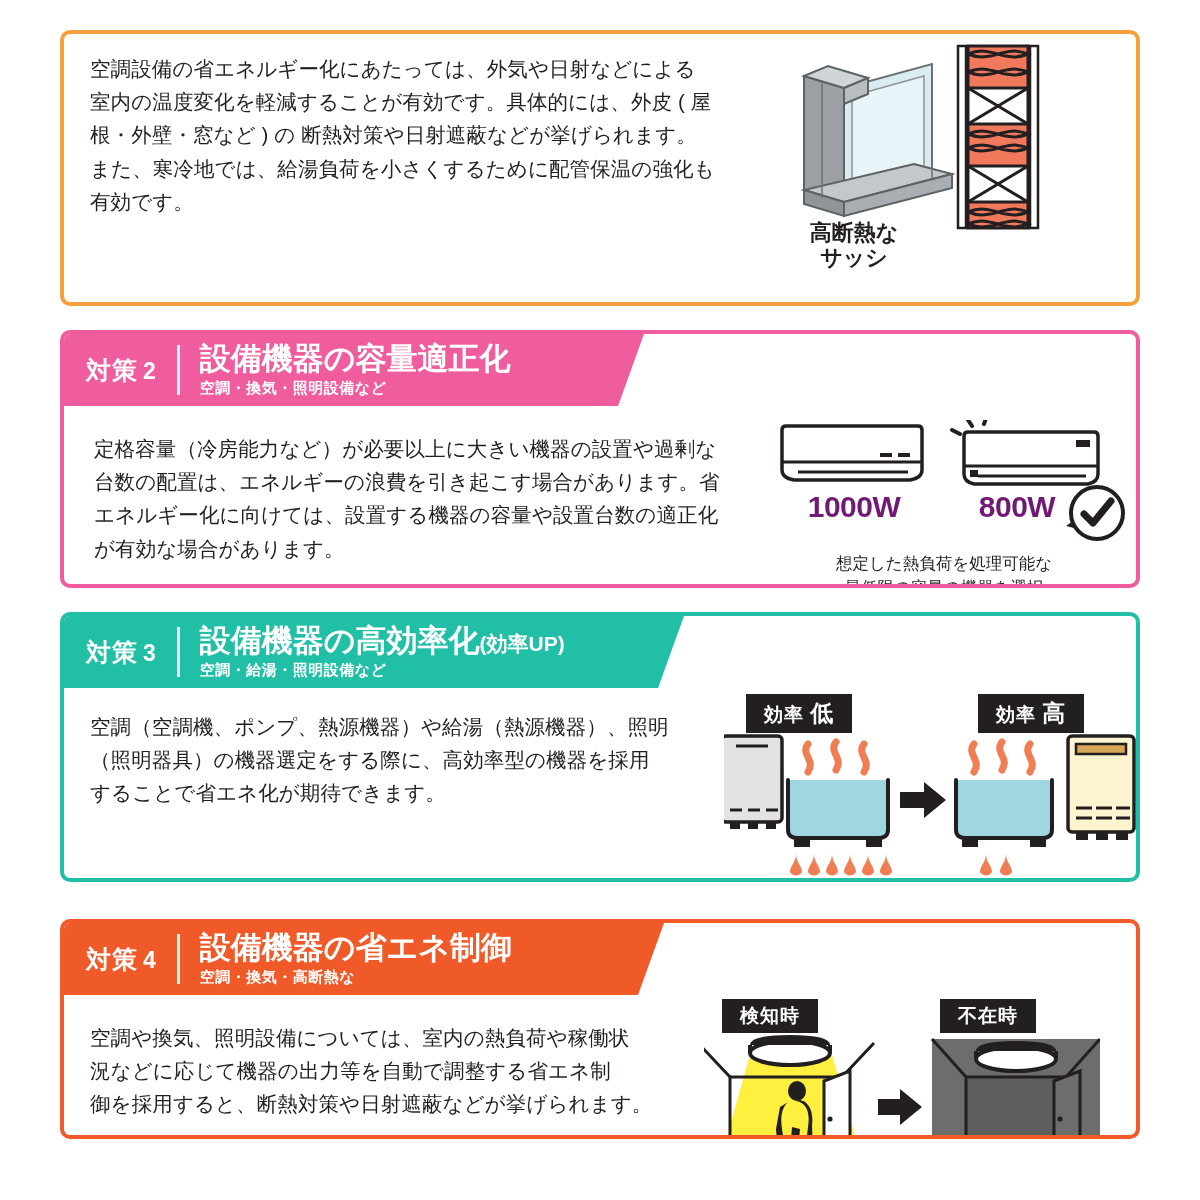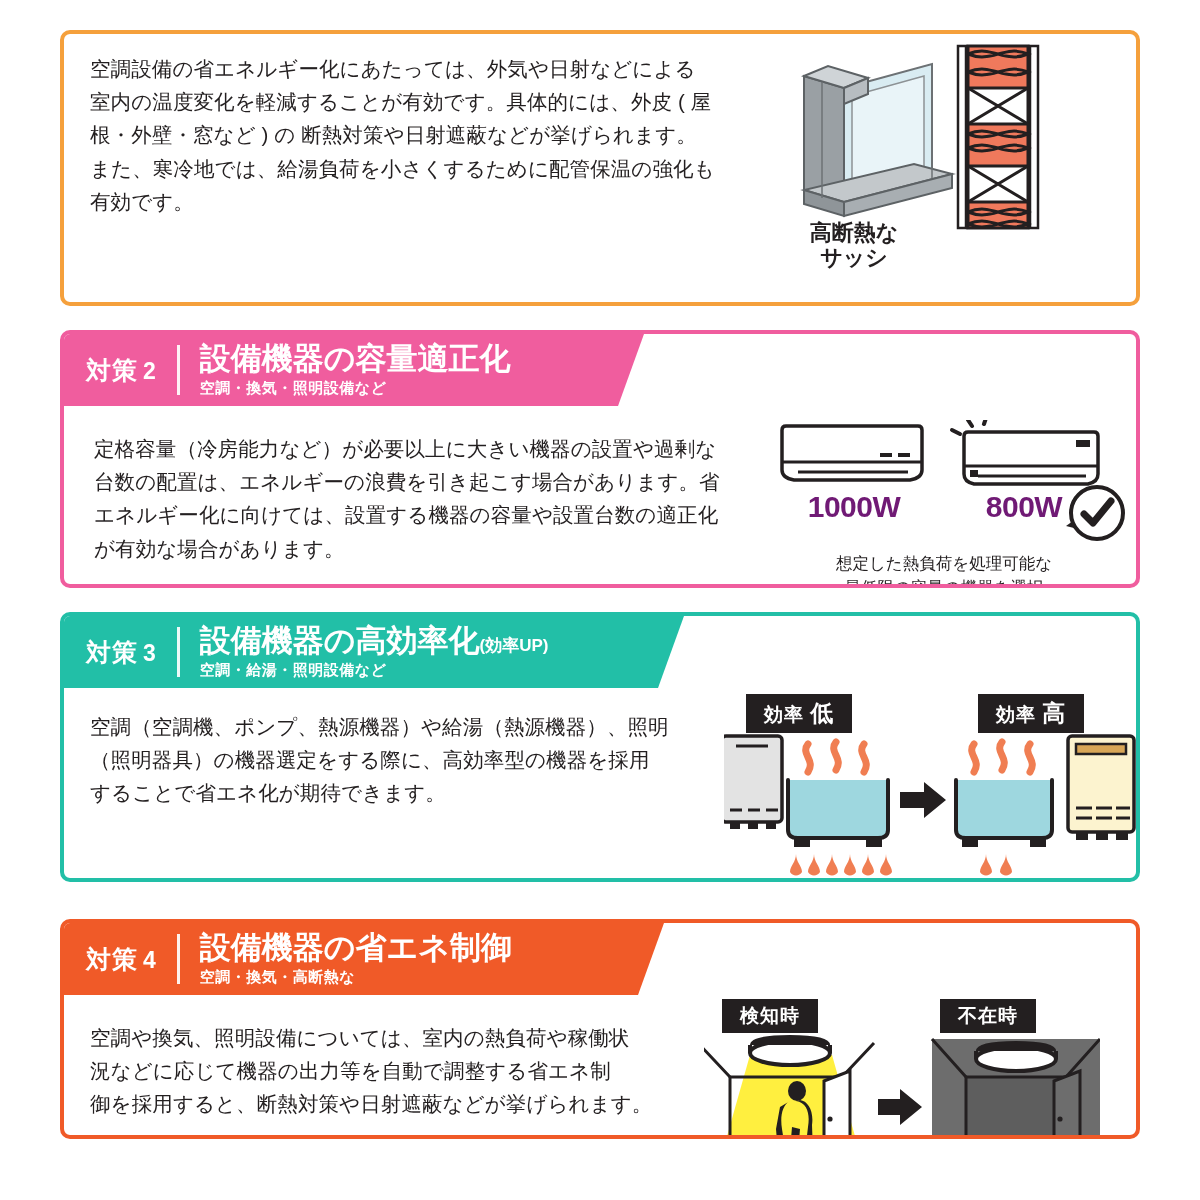--- a/index.html
+++ b/index.html
@@ -63,21 +63,21 @@
     width:3px;align-self:stretch;
     margin:11px 0;
     background:rgba(255,255,255,.92);
     flex:0 0 3px;
   }
   .titles{padding-left:20px;display:flex;flex-direction:column;justify-content:center;}
   .maintitle{
     font-size:31px;font-weight:bold;line-height:1.06;
     letter-spacing:0px;white-space:nowrap;
   }
-  .maintitle .sup{font-size:17px;font-weight:bold;vertical-align:baseline;}
+  .maintitle .sup{font-size:21px;font-weight:bold;vertical-align:baseline;}
   .subtitle{
     font-size:15px;font-weight:bold;line-height:1.2;
     margin-top:3px;letter-spacing:.5px;white-space:nowrap;
   }
 
   
   .body{
     flex:1 1 auto;
     display:flex;
     position:relative;
@@ -121,21 +121,21 @@
   .i1{position:absolute;inset:0;}
   .i1 .sash{position:absolute;left:18px;top:18px;}
   .i1 .wall{position:absolute;left:186px;top:8px;}
   .i1 .lab1{position:absolute;left:0px;top:186px;width:180px;}
 
   
   .i2{position:absolute;inset:0;}
   .i2 .ac-a{position:absolute;left:12px;top:16px;}
   .i2 .ac-b{position:absolute;left:182px;top:14px;}
   .i2 .w-a{position:absolute;left:0px;top:84px;width:180px;text-align:center;}
-  .i2 .w-b{position:absolute;left:170px;top:84px;width:180px;text-align:center;}
+  .i2 .w-b{position:absolute;left:163px;top:84px;width:180px;text-align:center;}
   .i2 .check{position:absolute;left:300px;top:76px;}
   .i2 .cap2{position:absolute;left:0;top:130px;width:360px;margin-top:16px;}
 
   
   .i3{position:absolute;inset:0;}
   .i3 .chipL{position:absolute;left:22px;top:6px;}
   .i3 .chipR{position:absolute;left:254px;top:6px;}
   .i3 .scene{position:absolute;left:0;top:42px;}
 
   

